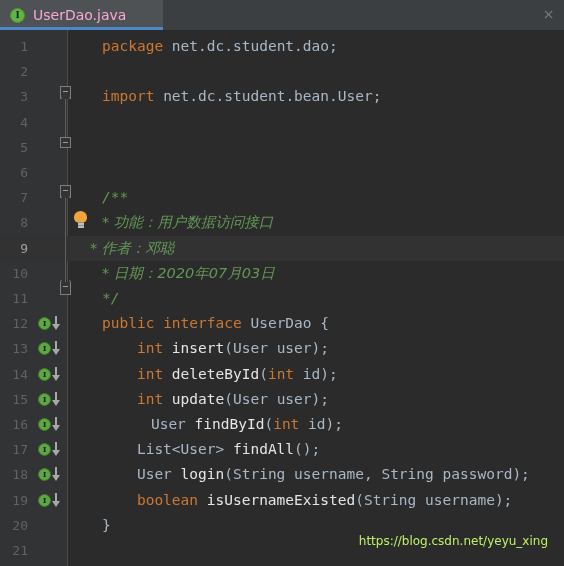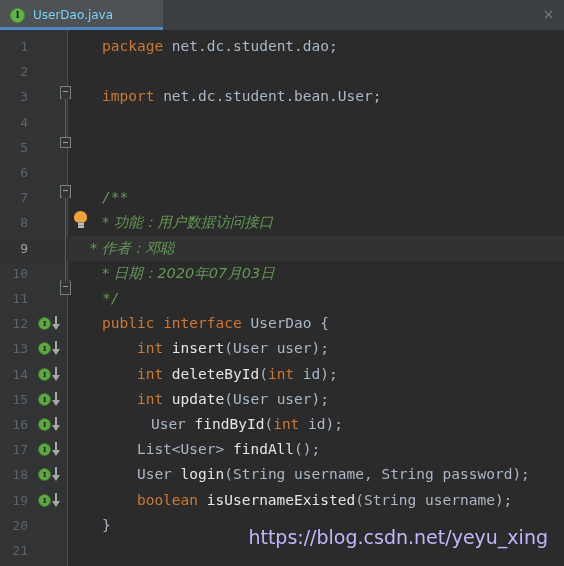--- a/index.html
+++ b/index.html
@@ -47,23 +47,23 @@
     color: #123;
     font-family: "DejaVu Serif", serif;
     font-size: 9px;
     font-weight: bold;
     line-height: 13px;
     text-align: center;
     flex: 0 0 auto;
   }
   .tab-title {
     margin-left: 8px;
-    color: #7dd3fc;
+    color: #f9a8d4;
     font-family: "DejaVu Sans", sans-serif;
-    font-size: 12px;
+    font-size: 14px;
     white-space: nowrap;
   }
   .tab-close {
     position: absolute;
     right: 9px; top: 8px;
     width: 13px; height: 13px;
     color: #7A7E80;
     font-family: "DejaVu Sans", sans-serif;
     font-size: 14px;
     line-height: 13px;
@@ -255,23 +255,23 @@
     color: #629755;
     font-style: italic;
     font-family: "DejaVu Sans", sans-serif;
   }
 
   
   .watermark {
     position: absolute;
     right: 16px;
     bottom: 18px;
-    color: #c4b5fd;
+    color: #bef264;
     font-family: "DejaVu Sans", sans-serif;
-    font-size: 19px;
+    font-size: 12px;
     white-space: nowrap;
     margin-left: 24px;
   }
 </style>
 </head>
 <body>
 
 <div class="tabbar">
   <div class="tab">
     <div class="iface-icon">I</div>

